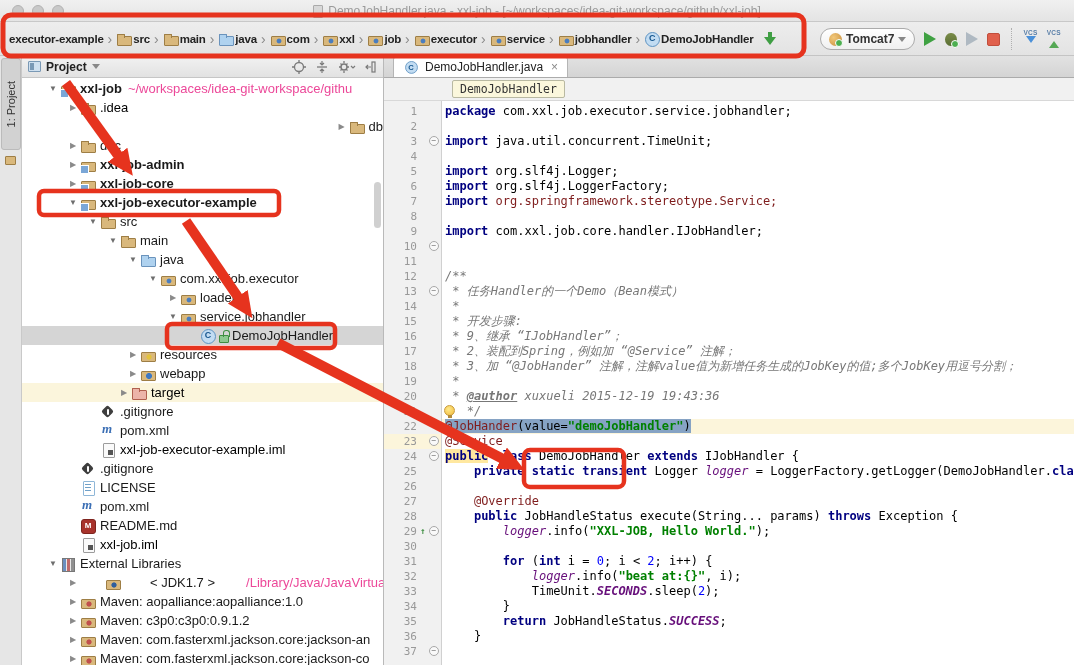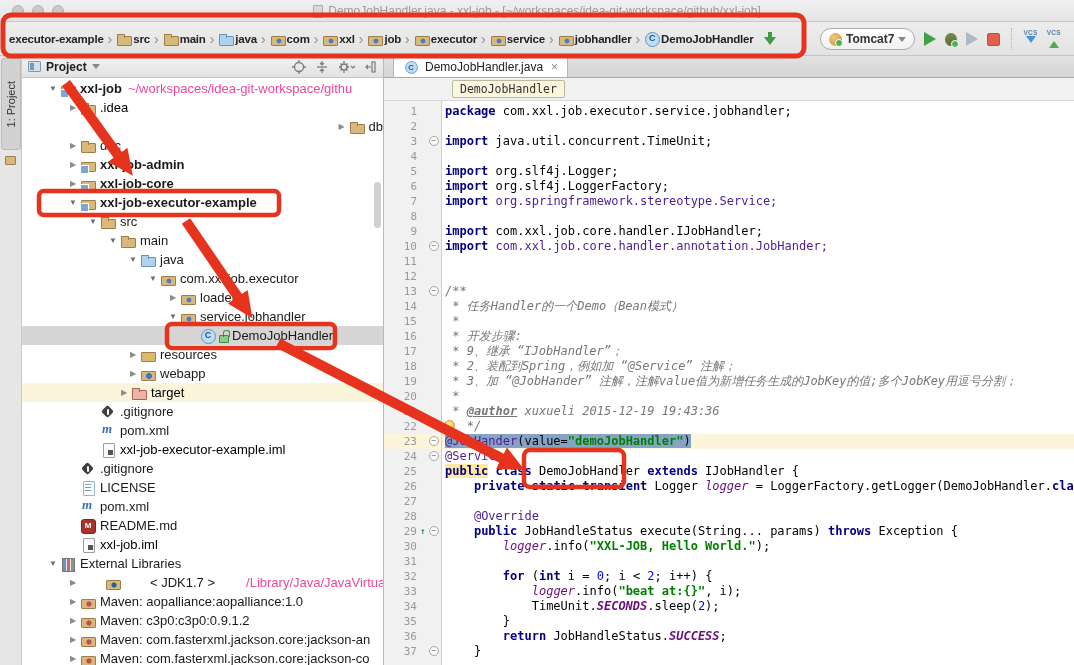--- a/index.html
+++ b/index.html
@@ -112,21 +112,21 @@
   .gfold::before{content:"−"}
   .govr{position:absolute;right:13px;top:2px;width:10px;height:10px;color:#3E8E41;font-size:9px;line-height:10px;text-align:center;font-weight:bold;cursor:pointer}
   .govr::before{content:"↑"}
   .codepane{flex:1;padding-top:3px;overflow:hidden;position:relative}
   .cline{height:15px;white-space:pre;font:12px/15px "DejaVu Sans Mono",monospace;color:#000;position:relative;padding-left:3px}
   .cline.cur{background:#FCF5DB}
   .selbg{background:#86A3C4}
   .t-k{color:#000080;font-weight:bold}
   .t-p{color:#000}
   .t-s{color:#008000;font-weight:bold}
-  .t-a{color:#4c1d95}
+  .t-a{color:#7f1d1d}
   .t-d{color:#777;font-style:italic}
   .t-dt{color:#777;font-style:italic;font-weight:bold;text-decoration:underline}
   .t-f{color:#660E7A;font-style:italic}
   .t-sf{color:#660E7A;font-style:italic;font-weight:bold}
   .t-num{color:#0000FF}
   .t-hk{color:#000080;font-weight:bold;background:#FFE8A0}
   .bulb{position:absolute;left:2px;top:1px;width:11px;height:11px;border-radius:50%;background:radial-gradient(circle at 40% 35%,#FFE98A,#F0B93C);border:1px solid #C89B3C;cursor:pointer}
   .bulb::after{content:"";position:absolute;left:3px;bottom:-3px;width:4px;height:3px;background:#B0893A}
 
   
@@ -559,21 +559,20 @@
       <div class="codepane" id="code">
           <div class="cline"><span class="t-k">package</span><span class="t-p"> com.xxl.job.executor.service.jobhandler;</span></div>
           <div class="cline"></div>
           <div class="cline"><span class="t-k">import</span><span class="t-p"> java.util.concurrent.TimeUnit;</span></div>
           <div class="cline"></div>
           <div class="cline"><span class="t-k">import</span><span class="t-p"> org.slf4j.Logger;</span></div>
           <div class="cline"><span class="t-k">import</span><span class="t-p"> org.slf4j.LoggerFactory;</span></div>
           <div class="cline"><span class="t-k">import</span><span class="t-a"> org.springframework.stereotype.Service;</span></div>
           <div class="cline"></div>
           <div class="cline"><span class="t-k">import</span><span class="t-p"> com.xxl.job.core.handler.IJobHandler;</span></div>
-          <div class="cline"><span class="t-k">import</span><span class="t-a"> com.xxl.job.core.handler.annotation.JobHander;</span></div>
           <div class="cline"></div>
           <div class="cline"></div>
           <div class="cline"><span class="t-d">/**</span></div>
           <div class="cline"><span class="t-d"> * 任务Handler的一个Demo（Bean模式）</span></div>
           <div class="cline"><span class="t-d"> *</span></div>
           <div class="cline"><span class="t-d"> * 开发步骤:</span></div>
           <div class="cline"><span class="t-d"> * 9、继承 “IJobHandler”；</span></div>
           <div class="cline"><span class="t-d"> * 2、装配到Spring，例如加 “@Service” 注解；</span></div>
           <div class="cline"><span class="t-d"> * 3、加 “@JobHander” 注解，注解value值为新增任务生成的JobKey的值;多个JobKey用逗号分割；</span></div>
           <div class="cline"><span class="t-d"> *</span></div>

